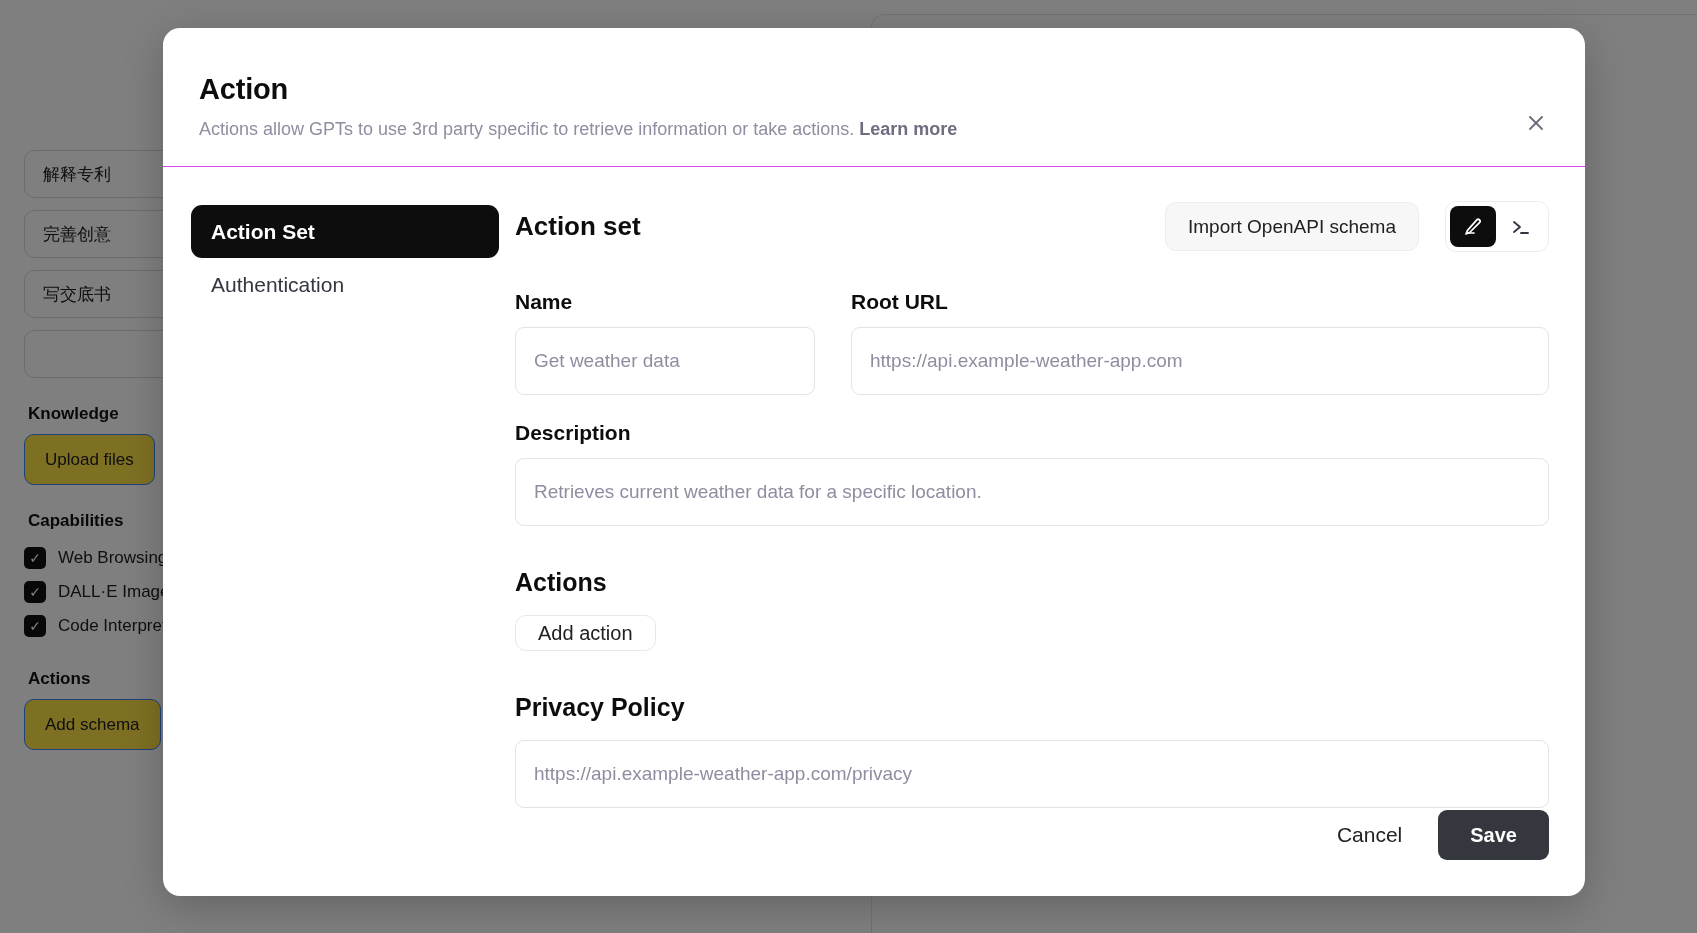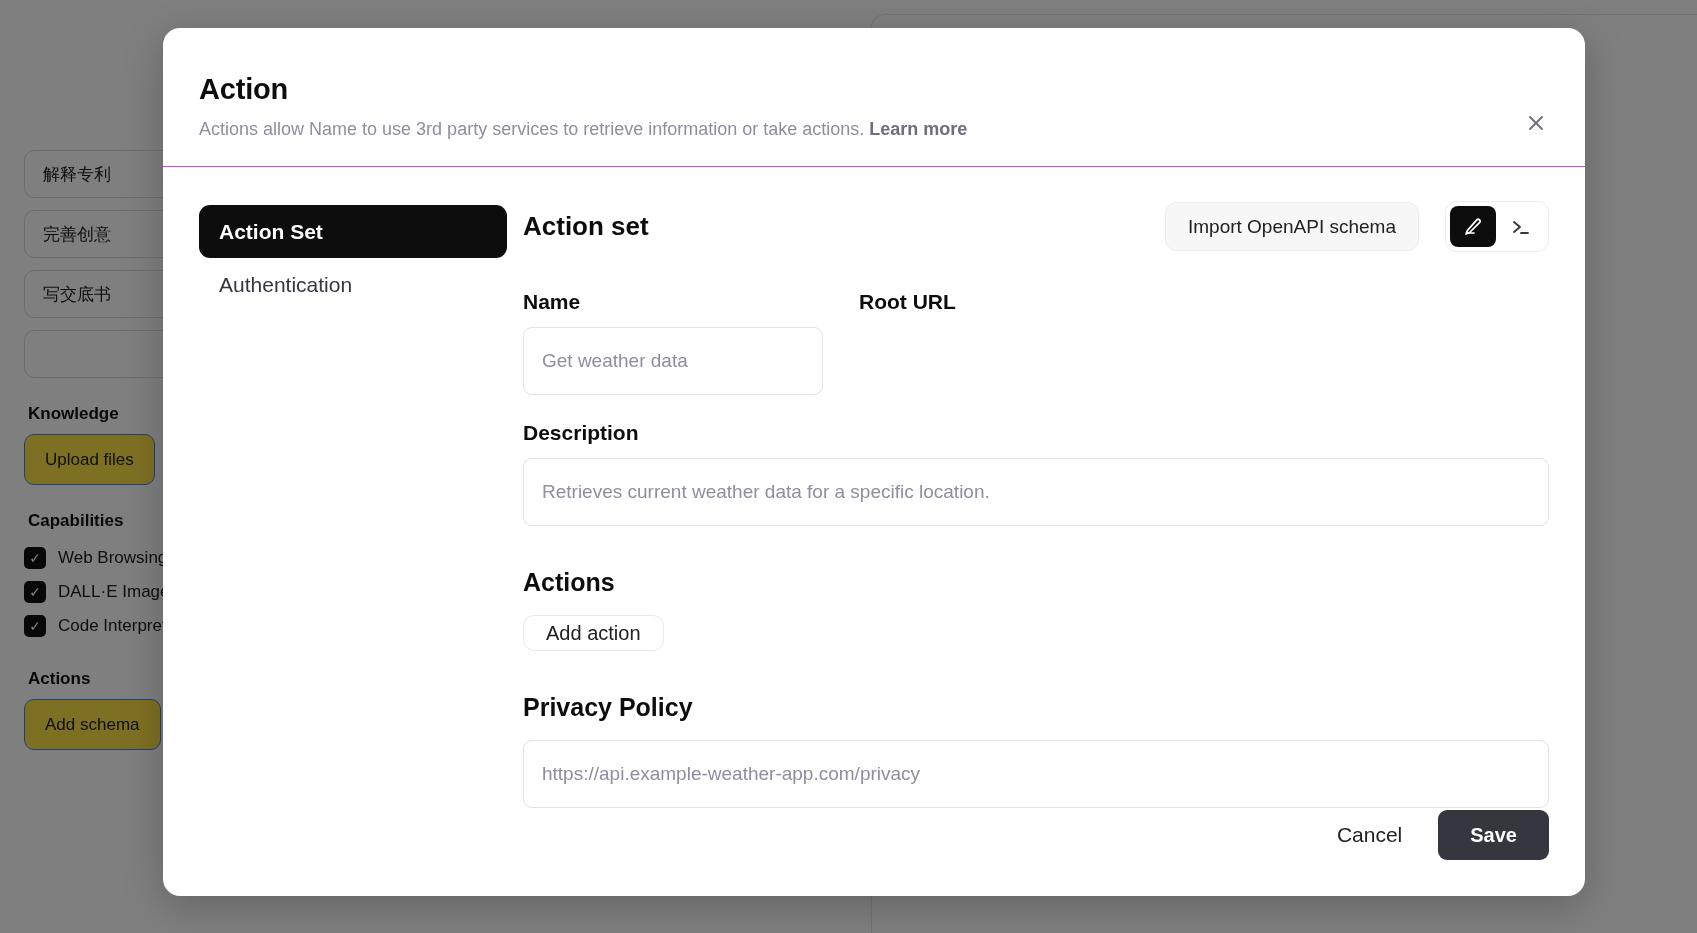--- a/index.html
+++ b/index.html
@@ -102,21 +102,21 @@
   .close-btn {
     position: absolute; right: 32px; top: 78px;
     width: 34px; height: 34px;
     display: flex; align-items: center; justify-content: center;
     color: #6e6e80; cursor: pointer;
     background: none; border: none;
   }
 
   .modal-body {
     display: flex;
-    padding: 34px 36px 0 36px;
+    padding: 34px 36px 0 28px;
     gap: 0;
   }
   .side-nav { width: 308px; flex: none; padding-top: 4px; }
   .nav-item {
     height: 53px; border-radius: 11px;
     display: flex; align-items: center;
     padding: 0 20px;
     font-size: 21px; color: #353740;
     cursor: pointer;
   }
@@ -269,21 +269,21 @@
   </div>
 </div>
 
 <div class="overlay"></div>
 
 <div class="modal">
 
   <div class="modal-header">
     <div class="modal-title">Action</div>
     <div class="modal-subtitle">
-      <span>Actions allow Name to use 3rd party services to retrieve information or take actions.</span>
+      <span>Actions allow GPTs to use 3rd party specific to retrieve information or take actions.</span>
       <a class="learn-more" href="#">Learn more</a>
     </div>
     <button class="close-btn">
       <svg width="20" height="20" viewBox="0 0 20 20" fill="none" stroke="#6e6e80" stroke-width="1.9" stroke-linecap="round">
         <line x1="4" y1="4" x2="16" y2="16"></line>
         <line x1="16" y1="4" x2="4" y2="16"></line>
       </svg>
     </button>
   </div>
 
@@ -317,20 +317,21 @@
         </div>
       </div>
 
       <div class="field-row">
         <div class="field name">
           <div class="field-label">Name</div>
           <input class="text-input" type="text" placeholder="Get weather data" style="">
         </div>
         <div class="field root">
           <div class="field-label">Root URL</div>
+          <input class="text-input" type="text" placeholder="https://api.example-weather-app.com" style="">
         </div>
       </div>
 
       <div class="field">
         <div class="field-label">Description</div>
         <input class="text-input" type="text" placeholder="Retrieves current weather data for a specific location." style="">
       </div>
 
       <div class="section-title">Actions</div>
       <button class="add-action-btn">Add action</button>

